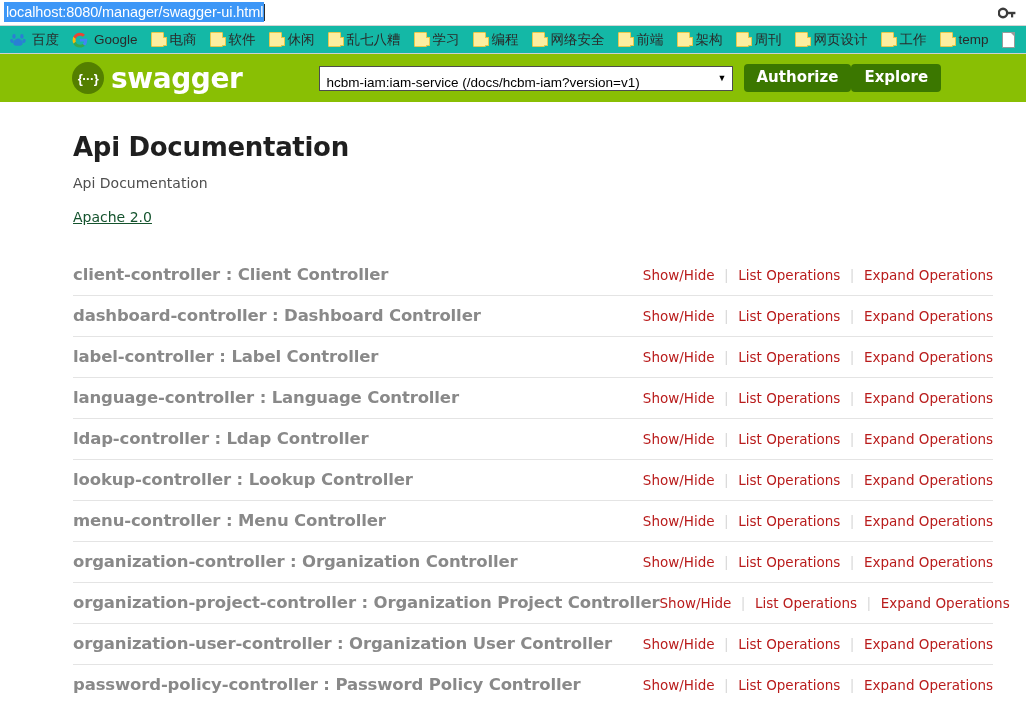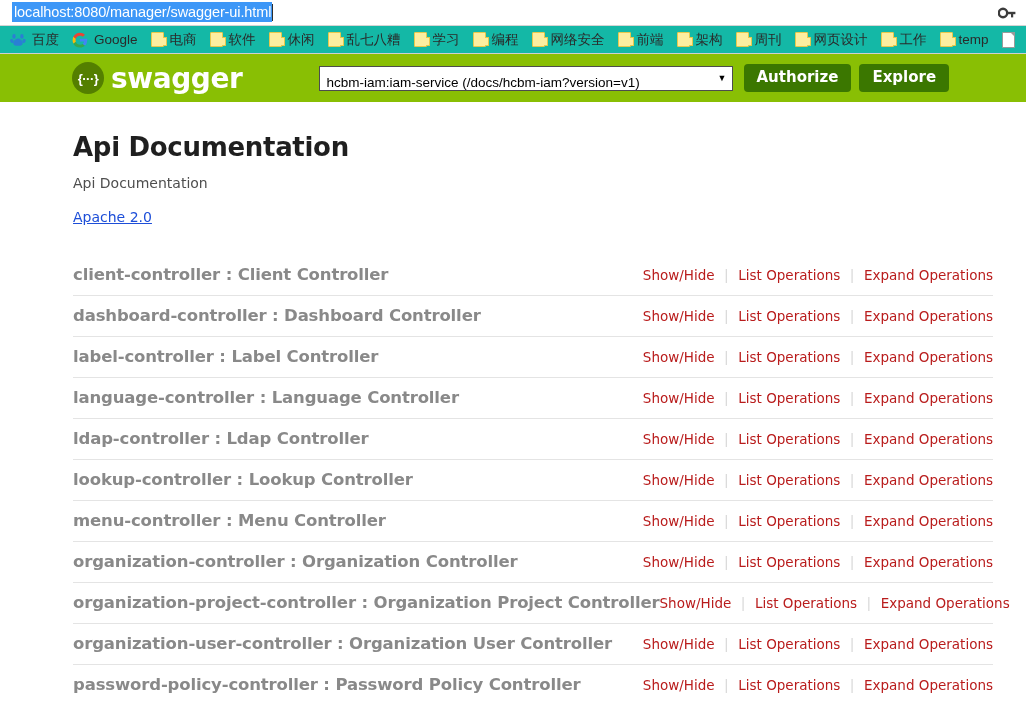--- a/index.html
+++ b/index.html
@@ -13,21 +13,21 @@
 
   
   .browser-top {
     position: relative;
     height: 26px;
     background: #ffffff;
     border-bottom: 1px solid #d4d4d4;
   }
   .url-wrap {
     position: absolute;
-    left: 12px; top: 2px;
+    left: 4px; top: 2px;
     height: 20px;
     display: flex;
     align-items: center;
   }
   .url-text {
     background: #3d97f7;
     color: #ffffff;
     font-size: 14.5px;
     line-height: 18px;
     padding: 1px 1px 1px 2px;
@@ -155,21 +155,21 @@
     color: #000000;
     flex: 0 0 auto;
   }
   .url-select .sel-arrow {
     position: absolute;
     right: 5px; top: 50%;
     transform: translateY(-50%);
     font-size: 9px;
     color: #000;
   }
-  .hdr-btns { margin-left: 11px; display: flex; gap: 8px; flex: 0 0 auto;}
+  .hdr-btns { margin-left: 11px; display: flex; gap: 0; flex: 0 0 auto;}
   .hdr-btn {
     background: #3b7700;
     color: #ffffff;
     border: none;
     border-radius: 4px;
     font-size: 15px;
     font-weight: bold;
     padding: 6px 13px 7px;
     font-family: "DejaVu Sans", sans-serif;
     cursor: pointer;
@@ -192,21 +192,21 @@
   .api-sub {
     margin-top: 13px;
     font-size: 14px;
     color: #4e4e4e;
     font-family: "DejaVu Sans", sans-serif;
   }
   .api-license {
     display: inline-block;
     margin-top: 18px;
     font-size: 14px;
-    color: #1d4ed8;
+    color: #14532d;
     text-decoration: underline;
     font-family: "DejaVu Sans", sans-serif;
     cursor: pointer;
   }
 
   .resources {
     margin-top: 29px;
     width: 920px;
   }
   .resource-row {

